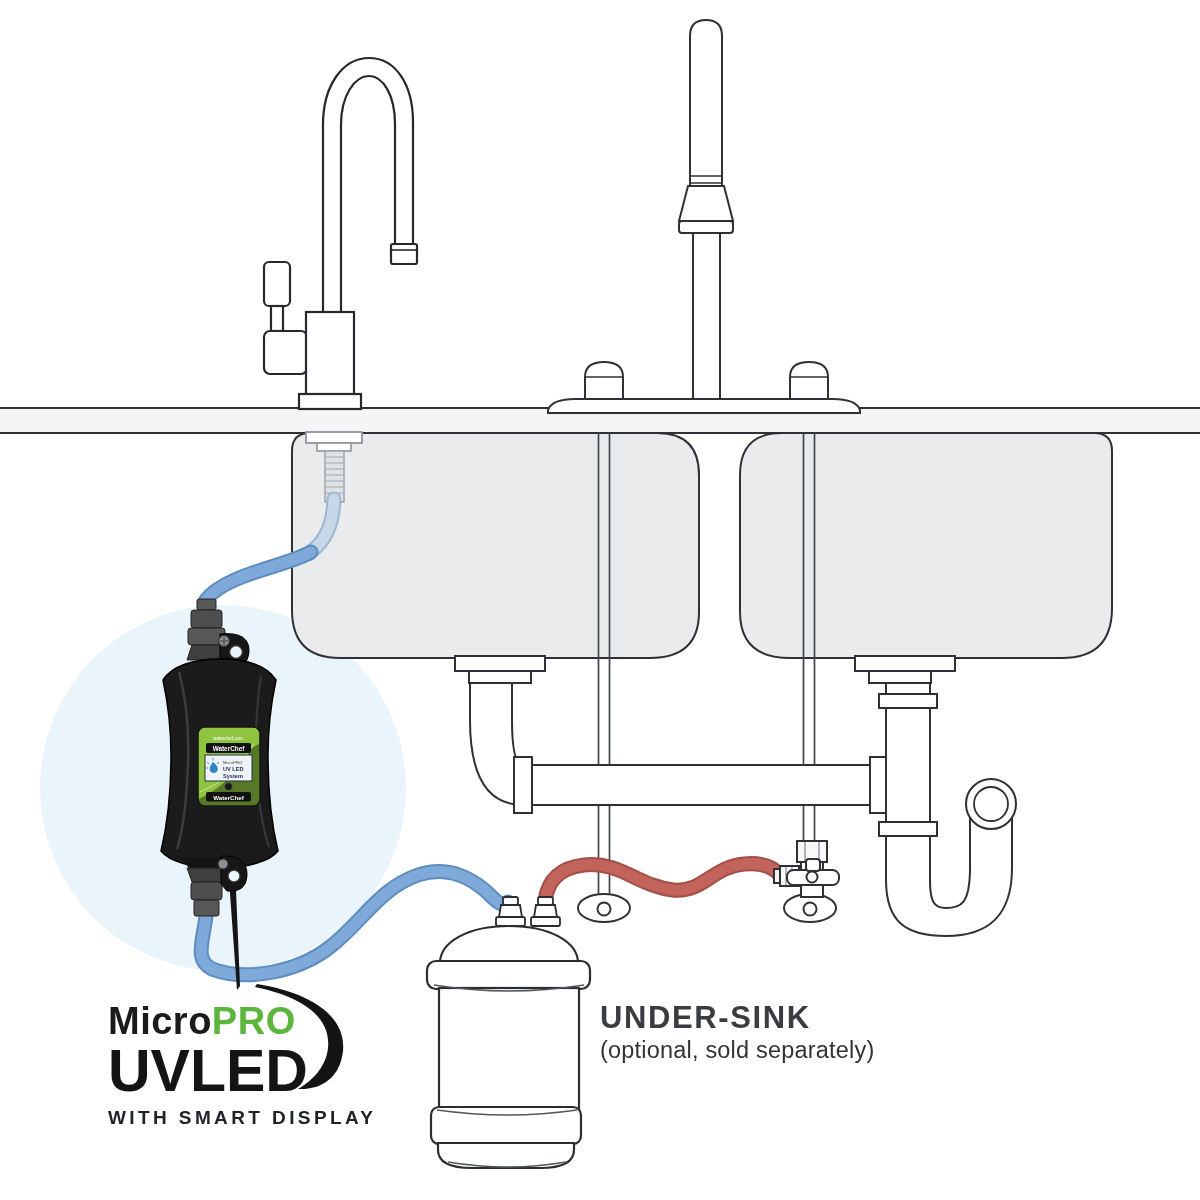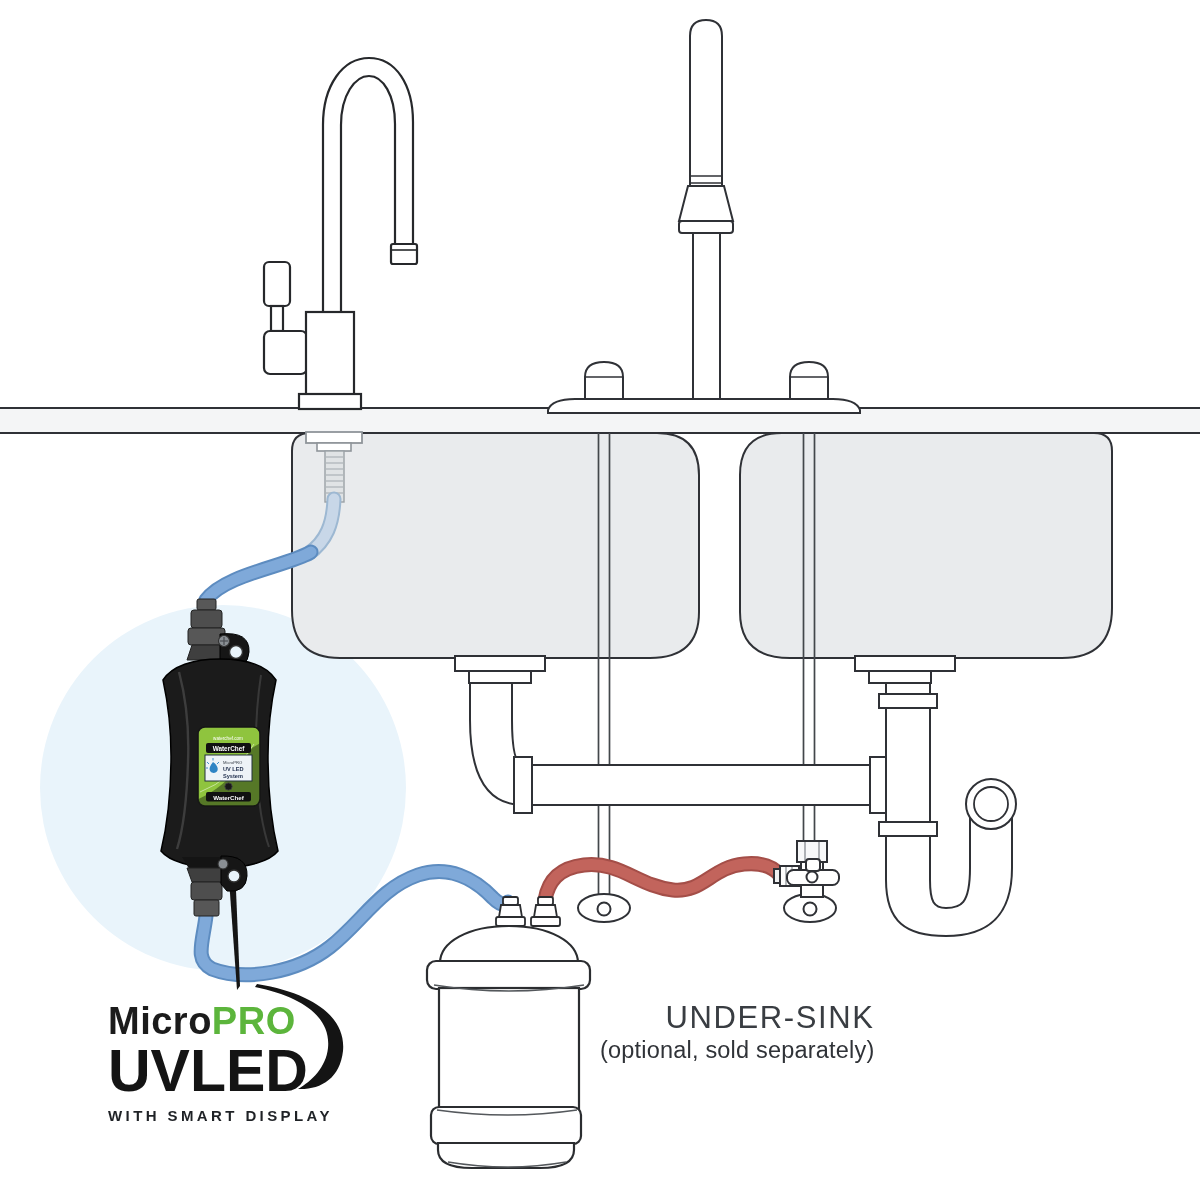--- a/index.html
+++ b/index.html
@@ -4,23 +4,23 @@
 <style>
   html,body{margin:0;padding:0;background:#ffffff;}
   .stage{position:relative;width:1200px;height:1200px;background:#ffffff;overflow:hidden;
          font-family:"Liberation Sans", sans-serif;}
   .stage svg{position:absolute;left:0;top:0;}
   
   .brand-logo{position:absolute;left:108px;top:1002px;line-height:1;}
   .brand-line1{font-size:38px;font-weight:bold;letter-spacing:.5px;color:#1b1b1b;}
   .brand-line1 .pro{color:#5cb53c;}
   .brand-line2{font-size:59px;font-weight:bold;letter-spacing:0px;color:#141414;margin-top:2px;}
-  .brand-line3{font-size:15px;font-weight:bold;letter-spacing:3.4px;color:#1f2226;margin-top:7px;}
+  .brand-line3{font-size:19px;font-weight:bold;letter-spacing:3.4px;color:#1f2226;margin-top:7px;}
   .filter-label{position:absolute;left:600px;top:999px;color:#393d42;}
-  .filter-label .big{font-size:31px;font-weight:normal;letter-spacing:1.6px;line-height:38px;text-align:right;}
+  .filter-label .big{font-size:31px;font-weight:bold;letter-spacing:1.6px;line-height:38px;}
   .filter-label .note{font-size:23.5px;font-weight:normal;color:#303338;margin-top:0;letter-spacing:.2px;}
   .svgtext{font-family:"Liberation Sans", sans-serif;}
 </style>
 </head>
 <body>
 
 <div class="stage">
 
 <svg width="1200" height="1200" viewBox="0 0 1200 1200">
   <defs>

